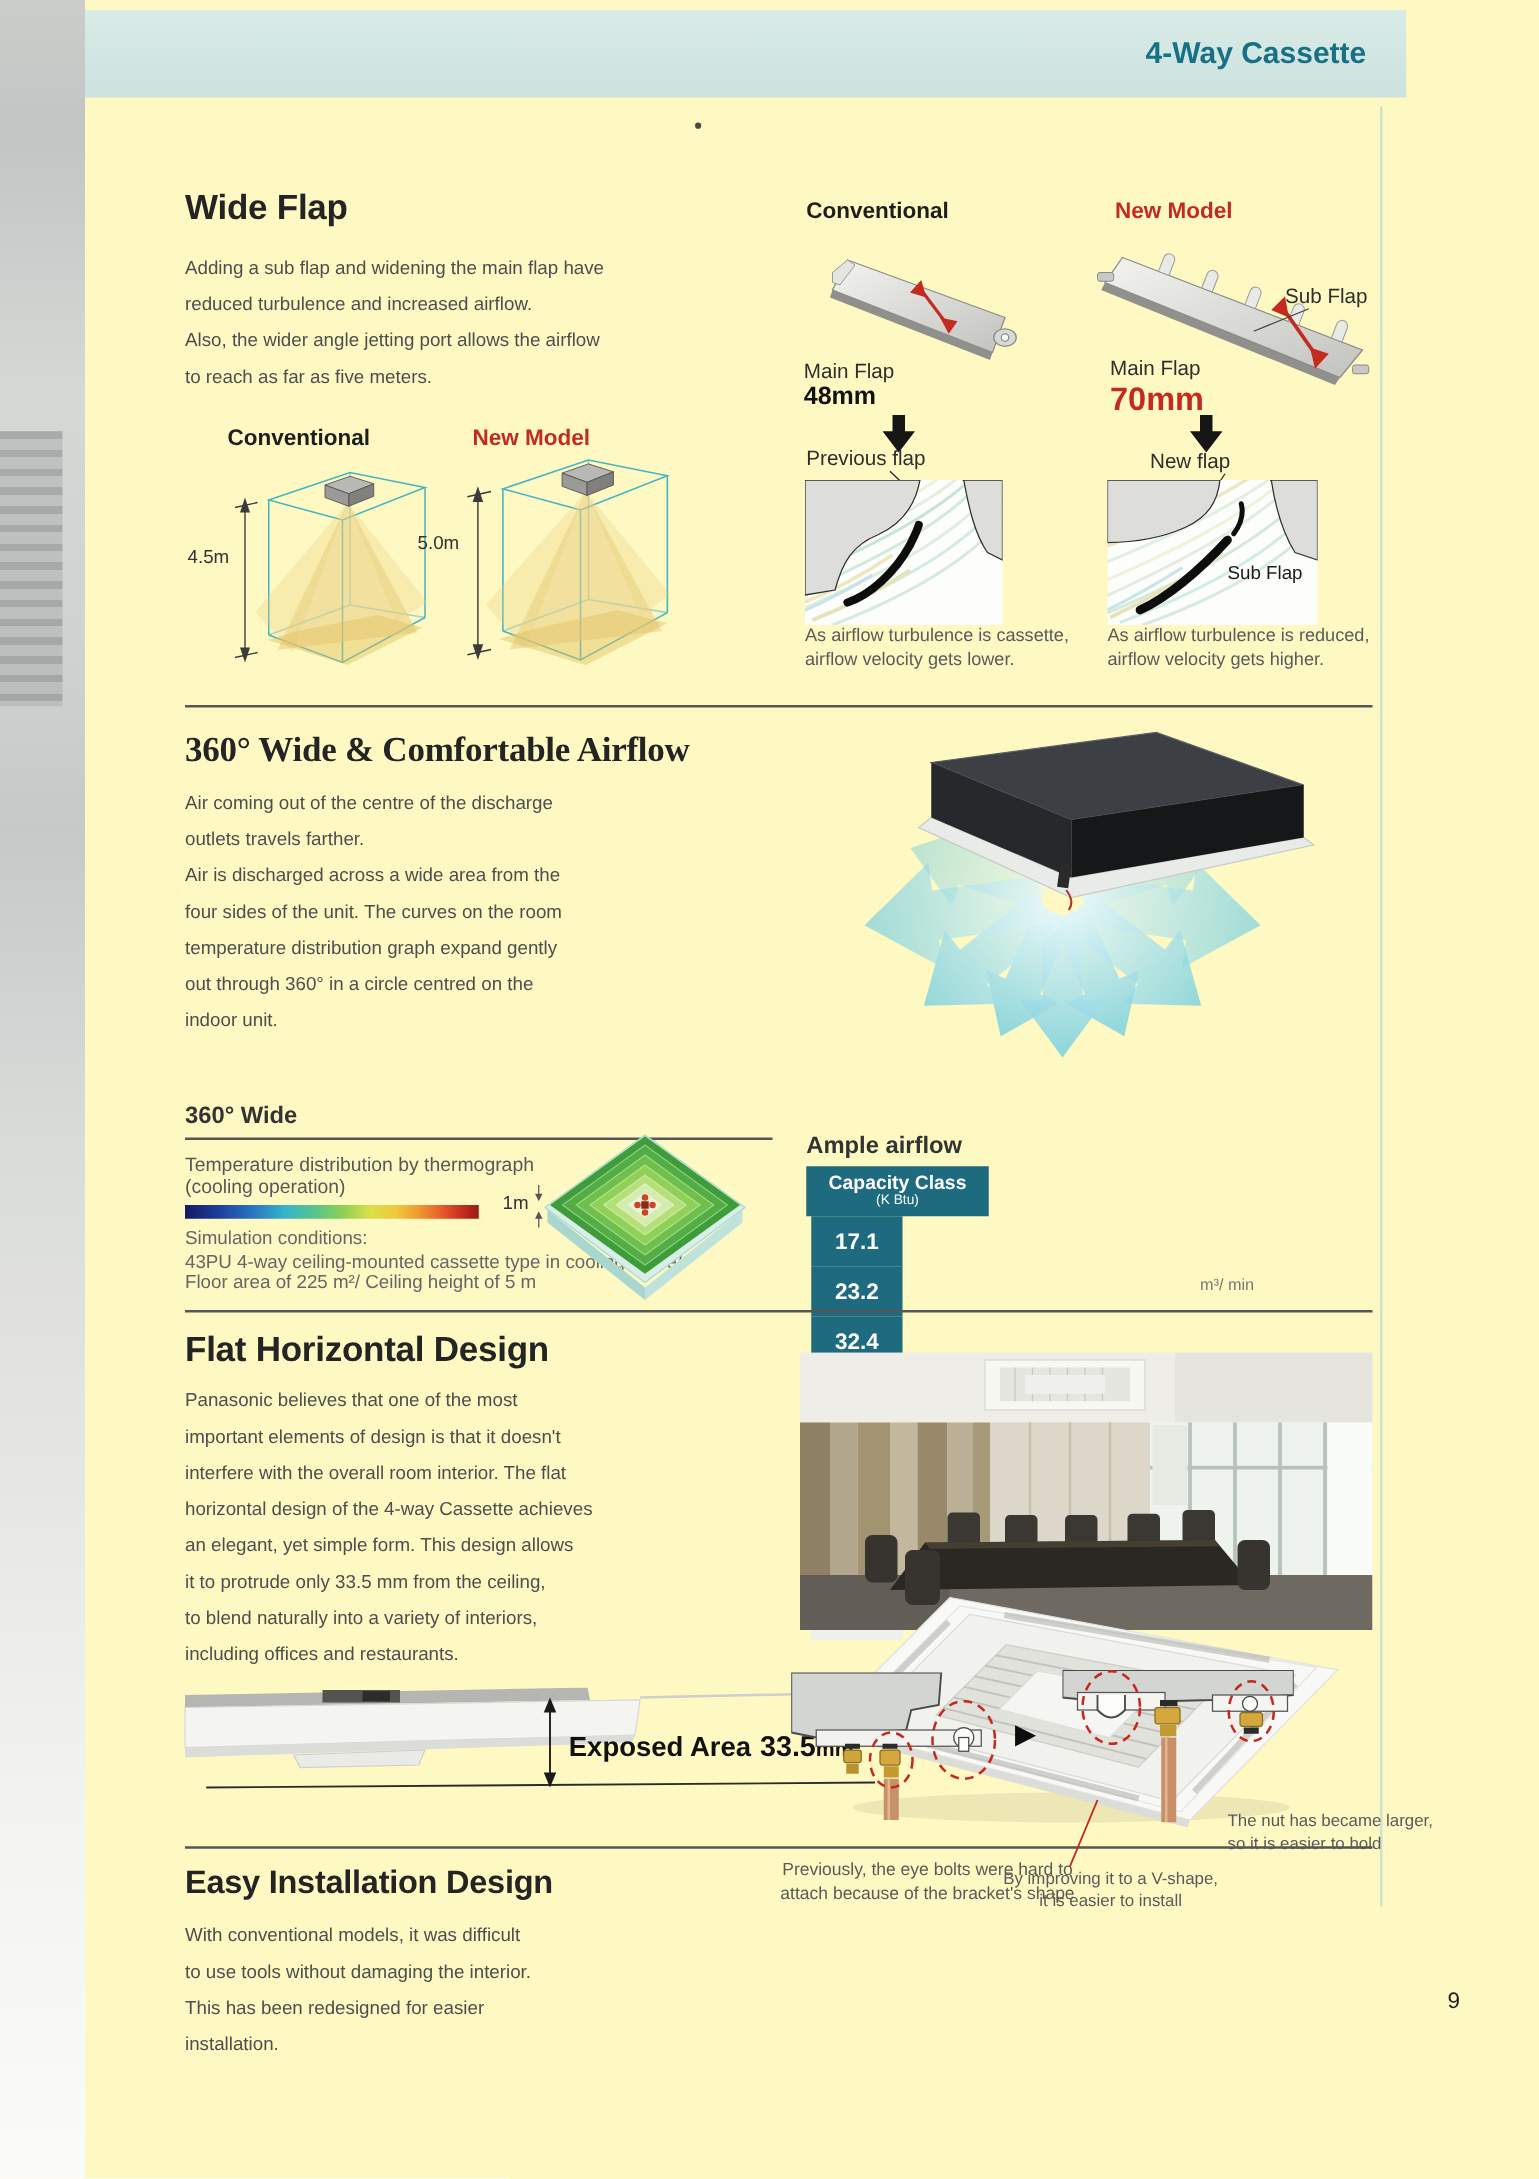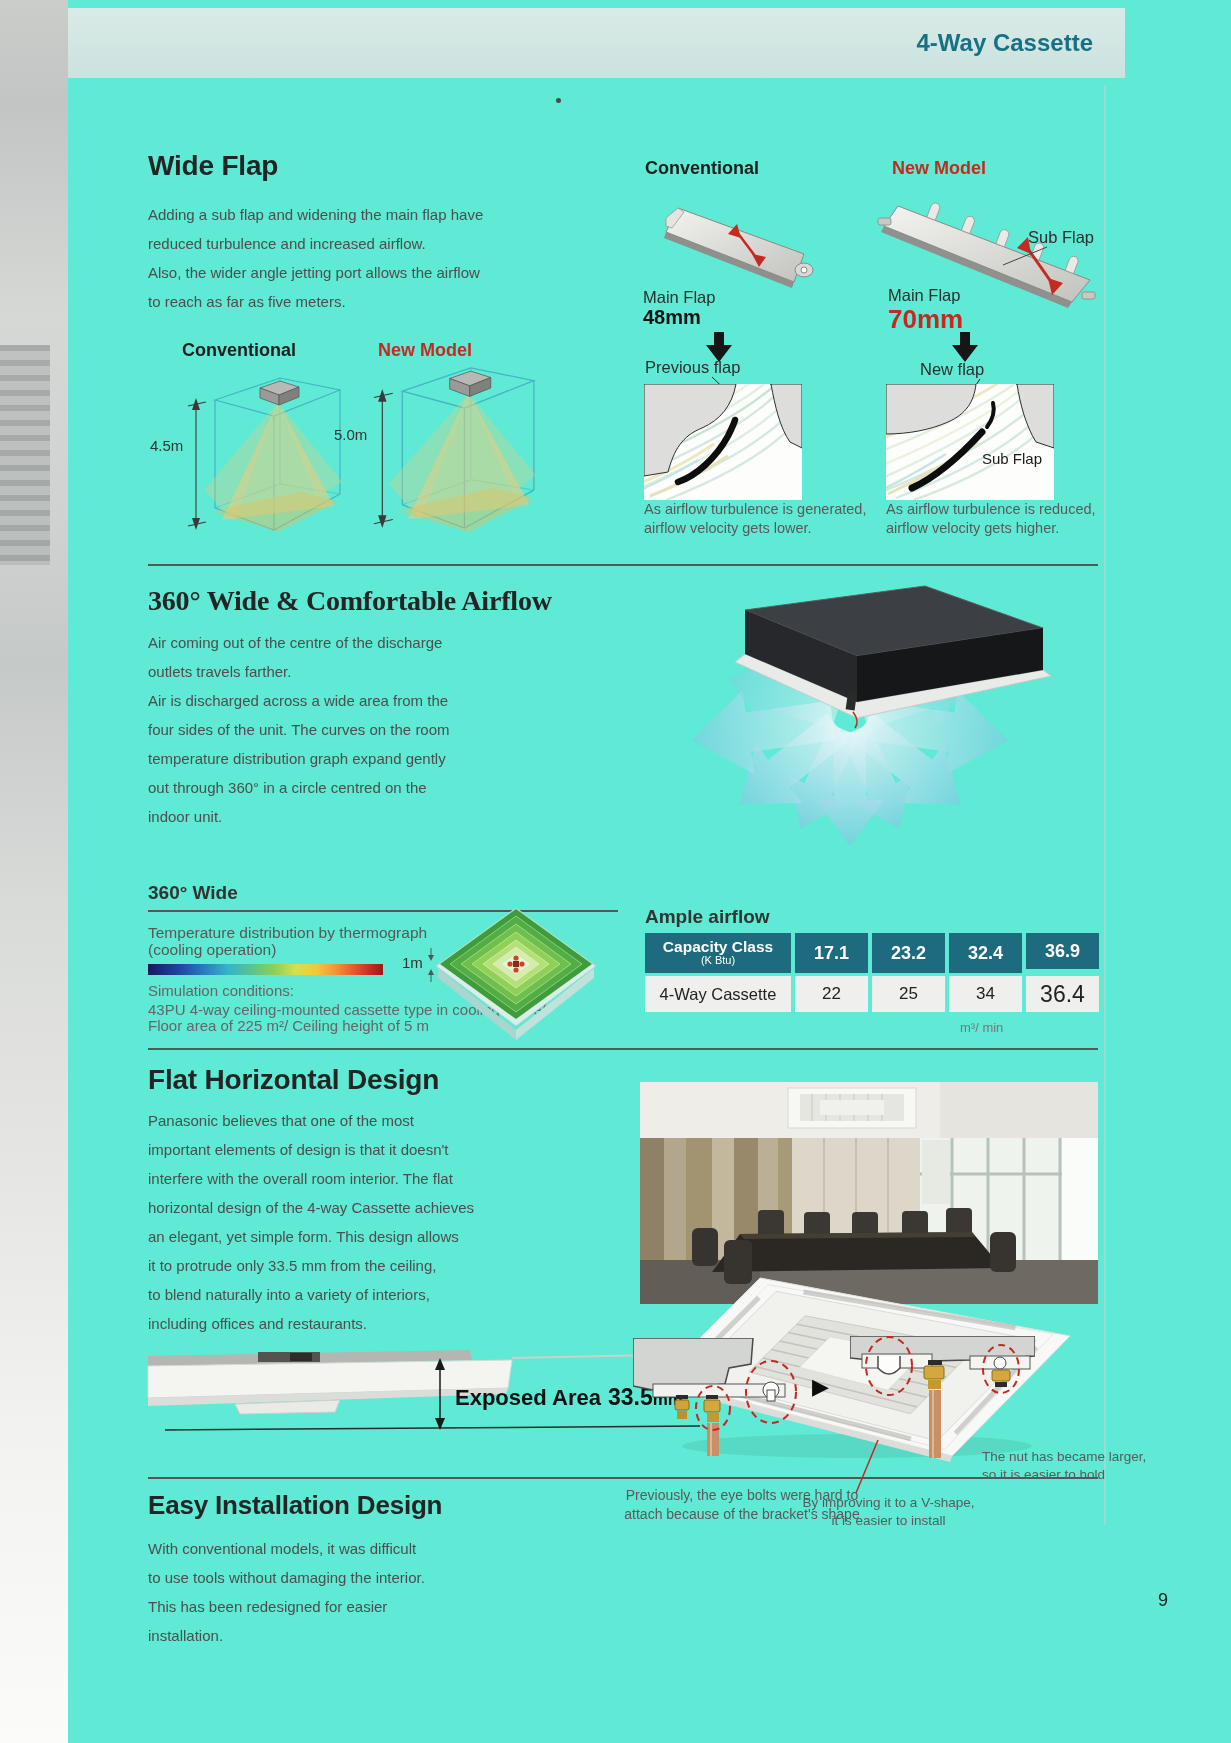--- a/index.html
+++ b/index.html
@@ -1,28 +1,28 @@
 <!DOCTYPE html>
 <html><head>
 <meta charset="utf-8">
 <style>
   html,body{margin:0;padding:0;background:#ffffff;}
-  .page{position:relative;width:1231px;height:1743px;background:#5eead4;overflow:hidden;
+  .page{position:relative;width:1231px;height:1743px;background:#fef9c3;overflow:hidden;
         font-family:"Liberation Sans", sans-serif;color:#333;}
   .abs{position:absolute;}
   .h{font-size:28px;font-weight:bold;color:#242424;letter-spacing:-0.2px;white-space:nowrap;}
   .body19 div{font-size:15px;line-height:29px;color:#4e4e4e;white-space:nowrap;}
   .labB{font-size:18px;font-weight:bold;color:#1e1e1e;white-space:nowrap;}
   .red{color:#c32b20;}
   .labM{font-size:16.5px;color:#2e2e2e;white-space:nowrap;}
   .cap div{font-size:14.5px;line-height:19px;color:#5a5a5a;white-space:nowrap;}
   .smcap div{font-size:13.5px;line-height:17.5px;color:#5a5a5a;white-space:nowrap;}
   .sim div{font-size:15px;line-height:16.5px;color:#666;white-space:nowrap;}
   .divider{height:2px;background:#565656;}
-  .tbl-row{display:flex;}
+  .tbl-row{display:flex;flex-direction:column;}
   .tbl-h{background:#1e6a7e;color:#fff;display:flex;align-items:center;justify-content:center;}
   .tbl-c{background:#eff0ee;color:#222;display:flex;align-items:center;justify-content:center;}
 </style>
 </head>
 <body>
 
 <div class="page">
 
   <div class="abs" style="left:0;top:0;width:68px;height:1743px;
               background:linear-gradient(180deg,#cbcdcb 0%,#c2c5c3 6%,#d6d8d6 18%,#cfd2d0 30%,#c5c9c7 38%,#d9dbd9 52%,#e6e7e5 68%,#f2f2f0 82%,#fbfbf9 100%);"></div>
@@ -214,21 +214,21 @@
       <path d="M60,70 C38,84 16,96 -4,106" stroke="#c2e2e4" stroke-width="2.6"></path>
     </g>
     <path d="M0,0 L90,0 C88,18 80,30 62,38 C44,46 22,50 0,50 Z" fill="#dddedb" stroke="#2e2e2c" stroke-width="1"></path>
     <path d="M130,0 L168,0 L168,64 L150,58 C140,42 134,20 131,0 Z" fill="#dddedb" stroke="#2e2e2c" stroke-width="1"></path>
     <path d="M26,104 C48,94 74,72 96,48" stroke="#0d0d0d" stroke-width="7" fill="none" stroke-linecap="round"></path>
     <path d="M101,43 C107,35 109,27 107,19" stroke="#0d0d0d" stroke-width="4" fill="none" stroke-linecap="round"></path>
   </svg>
   <div class="abs" style="left:982px;top:450px;font-size:15px;color:#1a1a1a;text-shadow:0 0 3px #fff;">Sub Flap</div>
 
   <div class="abs cap" style="left:644px;top:500px;">
-    <div>As airflow turbulence is generated,</div>
+    <div>As airflow turbulence is cassette,</div>
     <div>airflow velocity gets lower.</div>
   </div>
   <div class="abs cap" style="left:886px;top:500px;">
     <div>As airflow turbulence is reduced,</div>
     <div>airflow velocity gets higher.</div>
   </div>
 
   <div class="abs divider" style="left:148px;top:564px;width:950px;"></div>
 
   <div class="abs h" style="left:148px;top:585px;font-family:Liberation Serif, serif;">360° Wide &amp; Comfortable Airflow</div>

